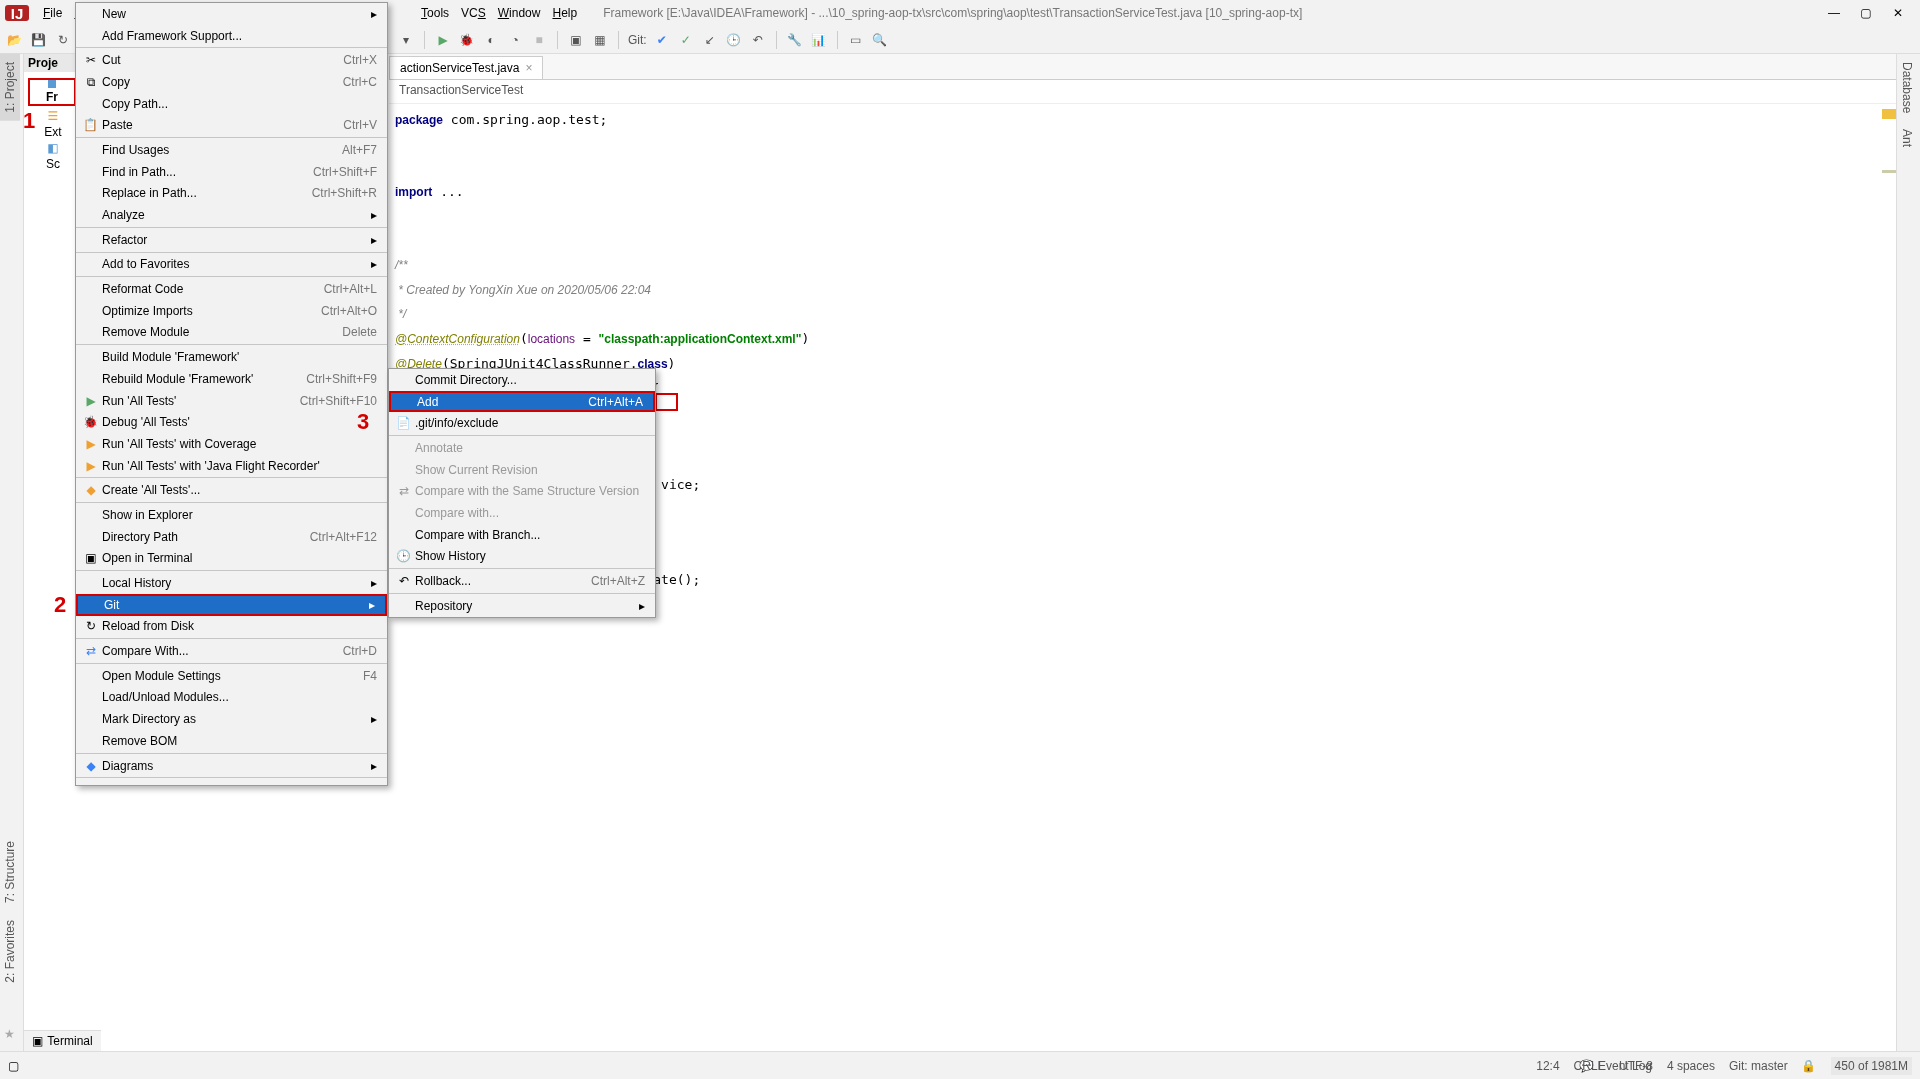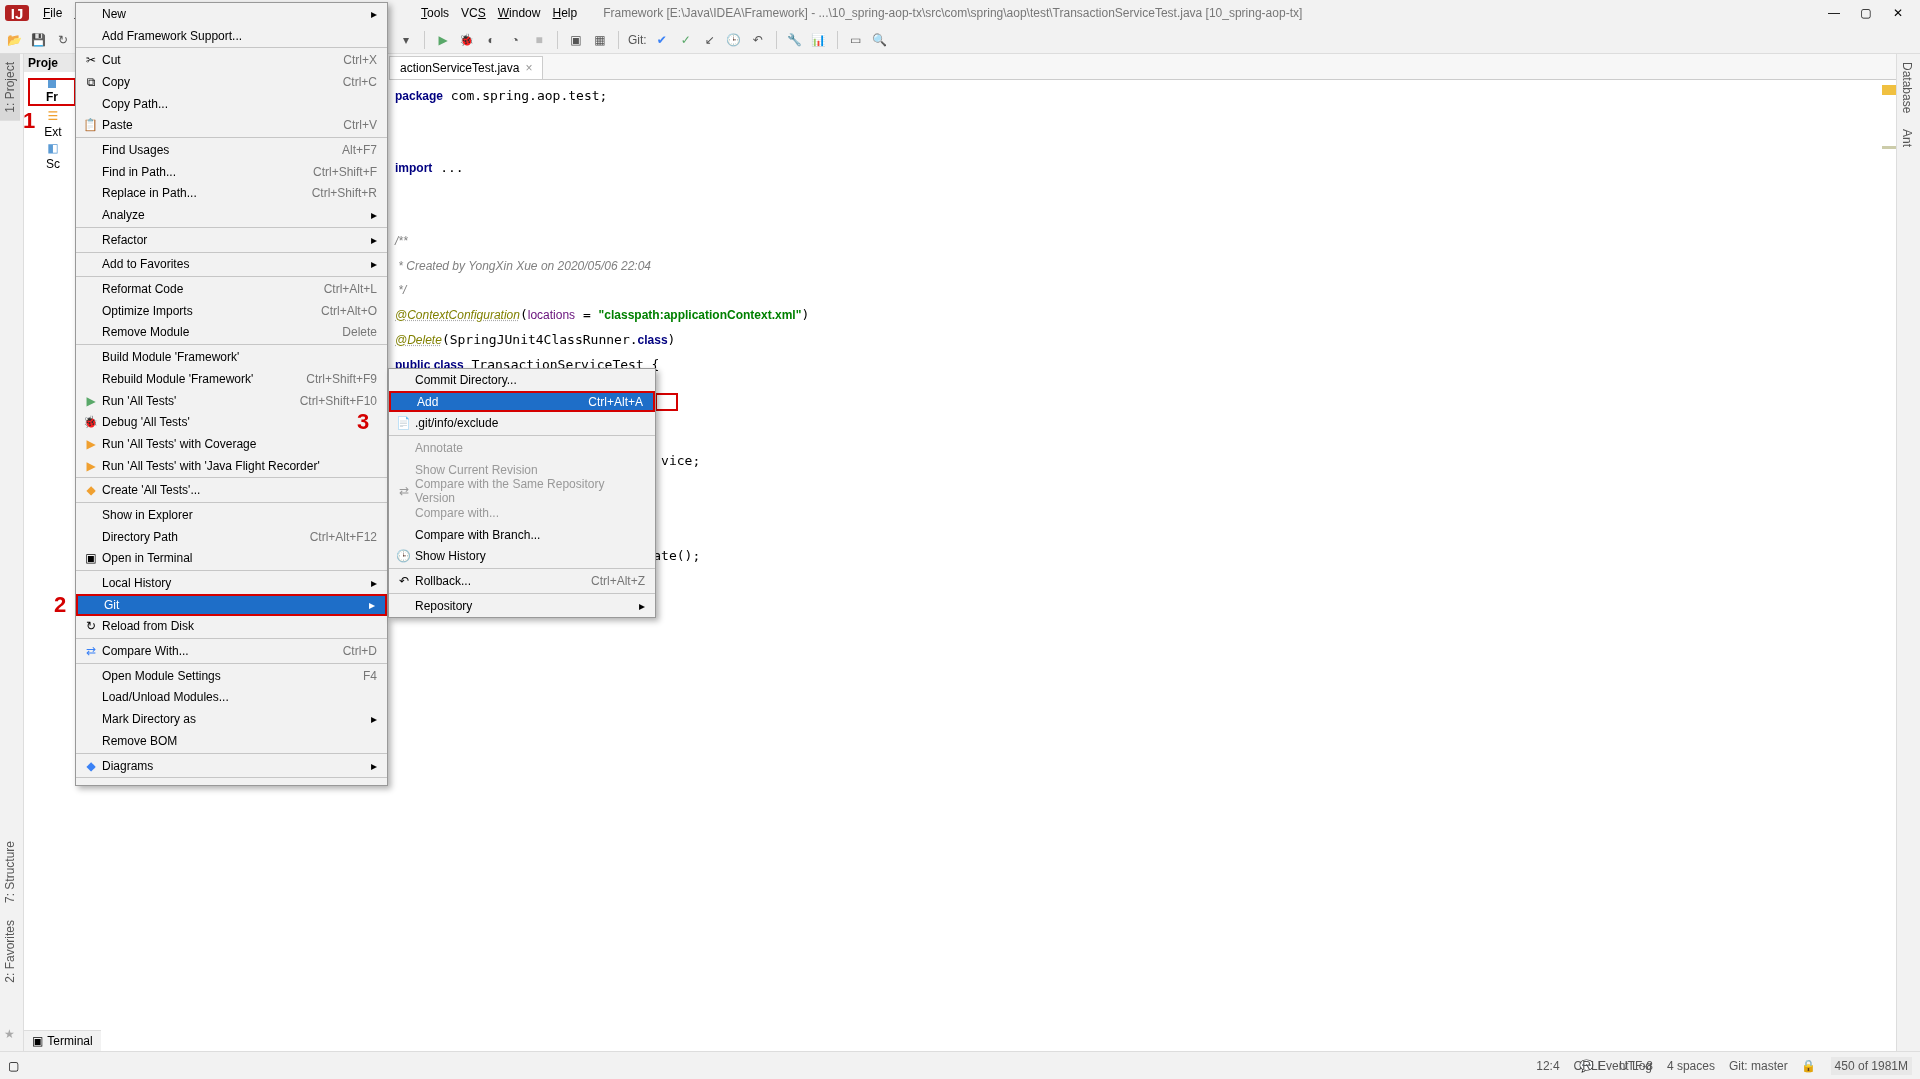--- a/index.html
+++ b/index.html
@@ -135,20 +135,21 @@
 </div>
 <div class="rednum" style="left:23px; top:108px;">1</div>
 
 <div class="editor">
   <div class="edtabs">
     <div class="edtab">
       <span>actionServiceTest.java</span>
       <span style="color:#999">×</span>
     </div>
   </div>
+  <div class="crumb">TransactionServiceTest</div>
   <div class="code"><span class="marker"></span><span class="marker2"></span><span class="kw">package</span> com.spring.aop.test;
 
 
 <span class="kw">import</span> ...
 
 
 <span class="cmt">/**
  * Created by YongXin Xue on 2020/05/06 22:04
  */</span>
 <span class="ann">@ContextConfiguration</span>(<span class="par">locations</span> = <span class="str">"classpath:applicationContext.xml"</span>)
@@ -368,21 +369,21 @@
     <div class="mrow disabled">
       <span class="mico"></span>
       <span class="mlabel">Annotate</span>
     </div>
     <div class="mrow disabled">
       <span class="mico"></span>
       <span class="mlabel">Show Current Revision</span>
     </div>
     <div class="mrow disabled">
       <span class="mico">⇄</span>
-      <span class="mlabel">Compare with the Same Repository Version</span>
+      <span class="mlabel">Compare with the Same Structure Version</span>
     </div>
     <div class="mrow disabled">
       <span class="mico"></span>
       <span class="mlabel">Compare with...</span>
     </div>
     <div class="mrow">
       <span class="mico"></span>
       <span class="mlabel">Compare with Branch...</span>
     </div>
     <div class="mrow">

